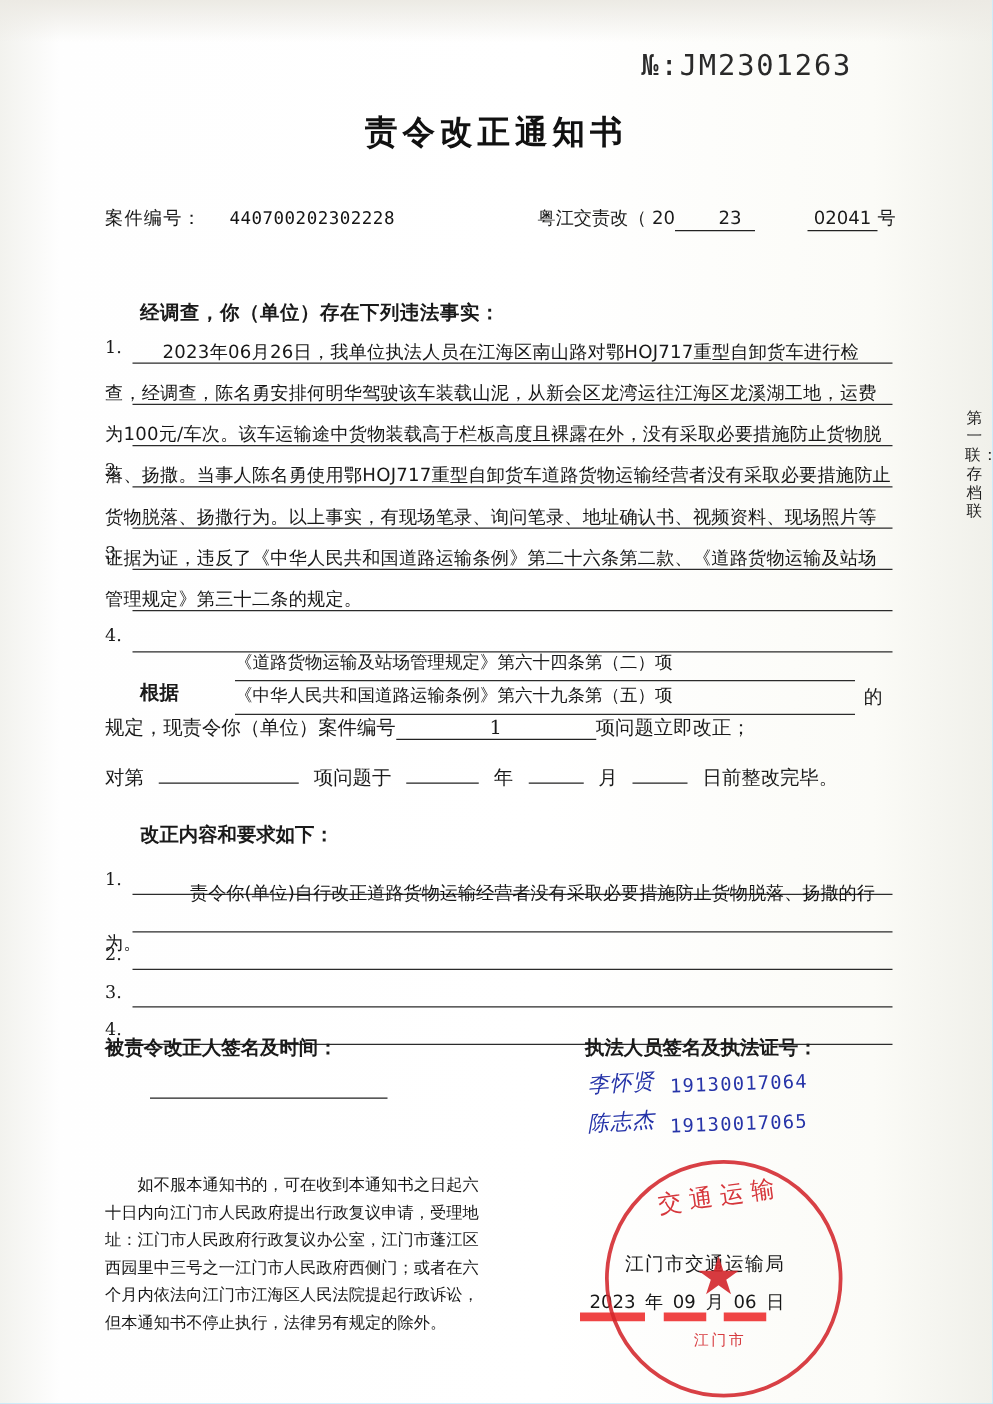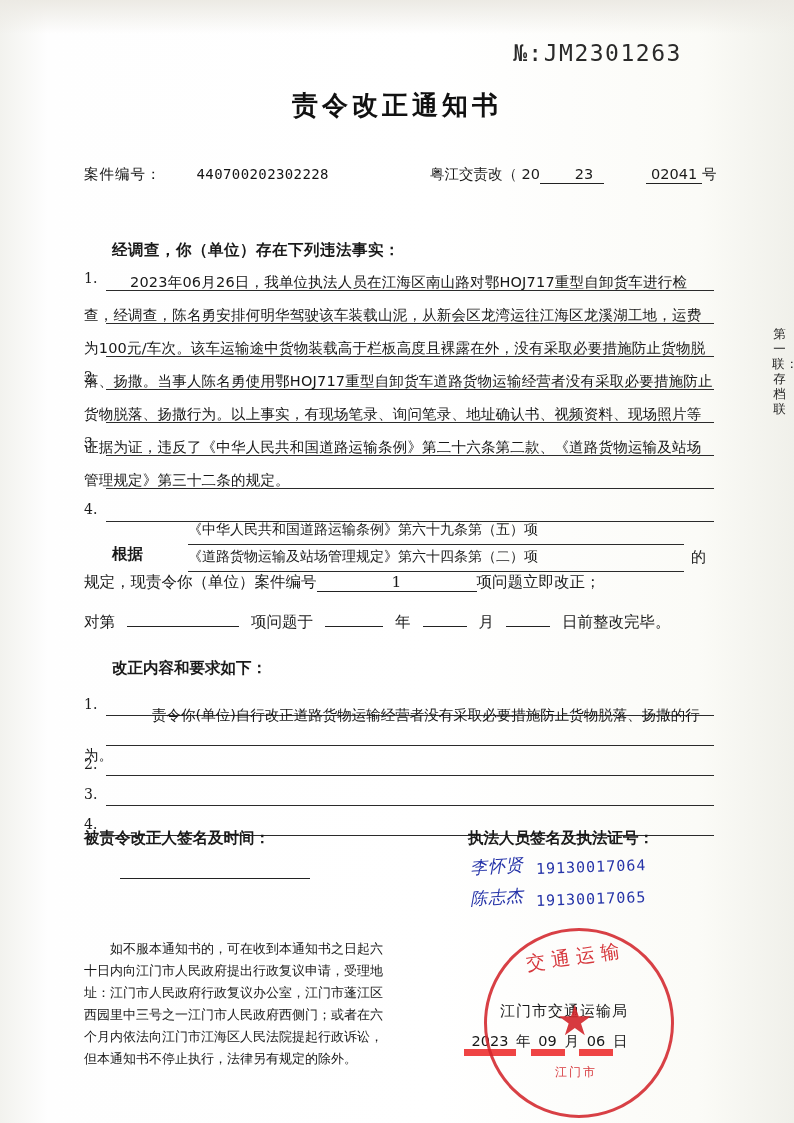--- a/index.html
+++ b/index.html
@@ -68,21 +68,21 @@
     left: 84px;
     top: 165px;
     width: 630px;
     font-size: 14.5px;
     color: #141414;
     display: flex;
     align-items: baseline;
   }
   .lbl-case { letter-spacing: 1px; }
   .val-case {
-    margin-left: 35px;
+    margin-left: 22px;
     font-family: "DejaVu Sans Mono", "Liberation Mono", monospace;
     font-size: 14px;
     letter-spacing: 0.4px;
   }
   .doc-code {
     position: absolute;
     left: 430px;
     top: 165px;
     font-size: 14.5px;
     white-space: nowrap;
@@ -469,25 +469,25 @@
       <div class="fact-row">
         <div class="fact-num">4.</div>
         <div class="fact-rule"></div>
       </div>
     </div>
     <div class="narrative">2023年06月26日，我单位执法人员在江海区南山路对鄂HOJ717重型自卸货车进行检查，经调查，陈名勇安排何明华驾驶该车装载山泥，从新会区龙湾运往江海区龙溪湖工地，运费为100元/车次。该车运输途中货物装载高于栏板高度且裸露在外，没有采取必要措施防止货物脱落、扬撒。当事人陈名勇使用鄂HOJ717重型自卸货车道路货物运输经营者没有采取必要措施防止货物脱落、扬撒行为。以上事实，有现场笔录、询问笔录、地址确认书、视频资料、现场照片等证据为证，违反了《中华人民共和国道路运输条例》第二十六条第二款、《道路货物运输及站场管理规定》第三十二条的规定。</div>
 
     <div class="basis-wrap">
       <div class="basis-label">根据</div>
       <div class="basis-line">
+        <div class="txt">《道路货物运输及站场管理规定》第六十四条第（二）项</div>
+        <div class="rule"></div>
+      </div>
+      <div class="basis-line">
         <div class="txt">《中华人民共和国道路运输条例》第六十九条第（五）项</div>
-        <div class="rule"></div>
-      </div>
-      <div class="basis-line">
-        <div class="txt">《道路货物运输及站场管理规定》第六十四条第（二）项</div>
         <div class="rule"></div>
       </div>
       <div class="basis-tail">的</div>
     </div>
 
     <div class="order1">
       <span>规定，现责令你（单位）案件编号</span>
       <span class="fill">1</span>
       <span>项问题立即改正；</span>
     </div>

